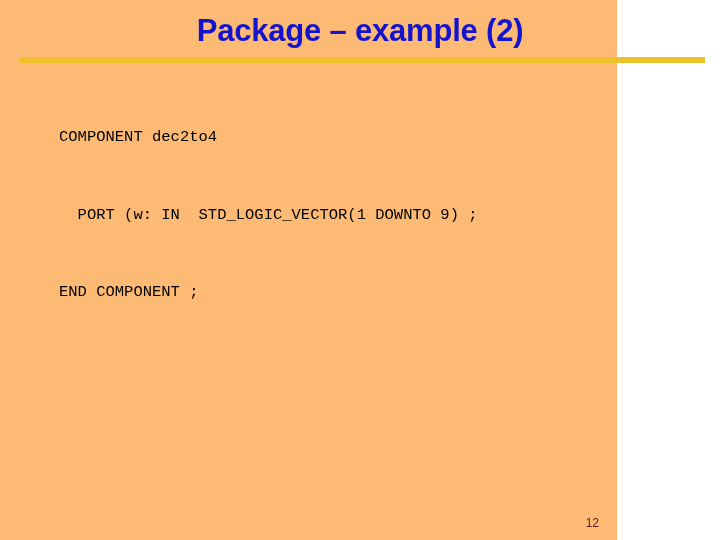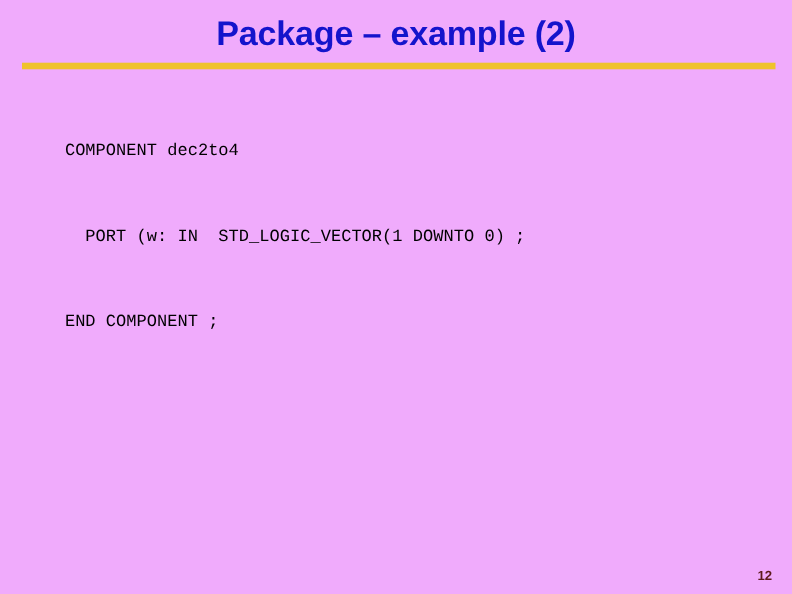--- a/index.html
+++ b/index.html
@@ -11,23 +11,23 @@
     width: 720px;
     height: 540px;
     background: #ffffff;
     font-family: "Liberation Sans", sans-serif;
     overflow: hidden;
     position: relative;
   }
 
   .slide {
     position: relative;
-    width: 720px;
+    width: 617px;
     height: 540px;
-    background: #f0abfc;
+    background: #fdba74;
     box-sizing: border-box;
   }
 
   
   .title-area {
     position: absolute;
     left: 0;
     top: 12px;
     width: 720px;
     text-align: center;
@@ -76,37 +76,36 @@
 
   
   .page-number {
     position: absolute;
     right: 18px;
     bottom: 10px;
     font-family: "Liberation Sans", sans-serif;
     font-size: 12px;
     color: #5c1a1a;
     line-height: 14px;
-    font-weight: bold;
   }
 </style>
 </head>
 <body>
 
 <div class="slide">
 
   <div class="title-area">
     <div class="slide-title">Package – example (2)</div>
   </div>
 
   <div class="title-rule"></div>
 
   <div class="code-body">
     <div class="code-line">COMPONENT dec2to4</div>
-    <div class="code-line">  PORT (w: IN  STD_LOGIC_VECTOR(1 DOWNTO 0) ;</div>
+    <div class="code-line">  PORT (w: IN  STD_LOGIC_VECTOR(1 DOWNTO 9) ;</div>
     <div class="code-line">END COMPONENT ;</div>
     <div class="code-line blank"></div>
     
     
     
     
     
     
     
     

